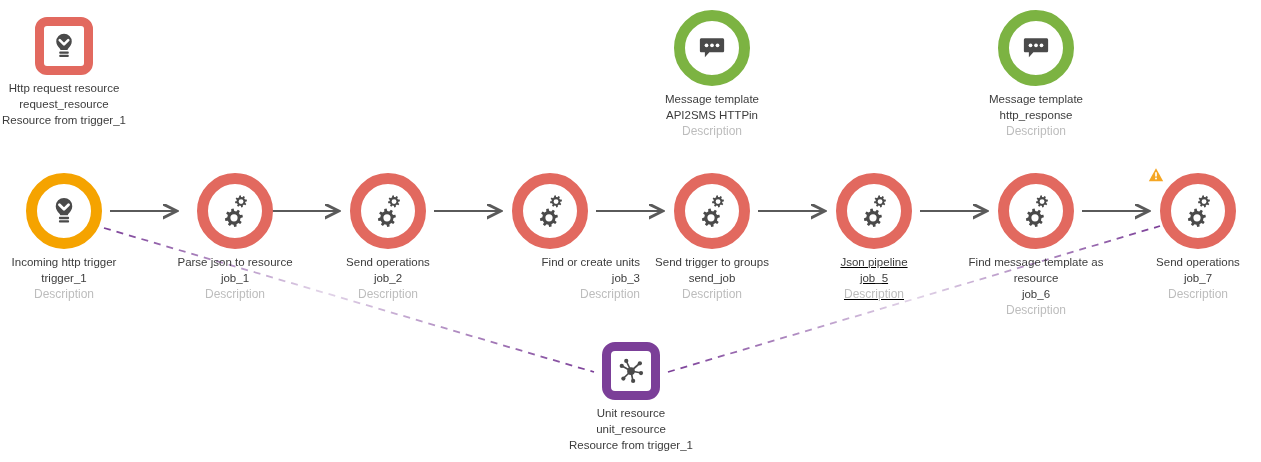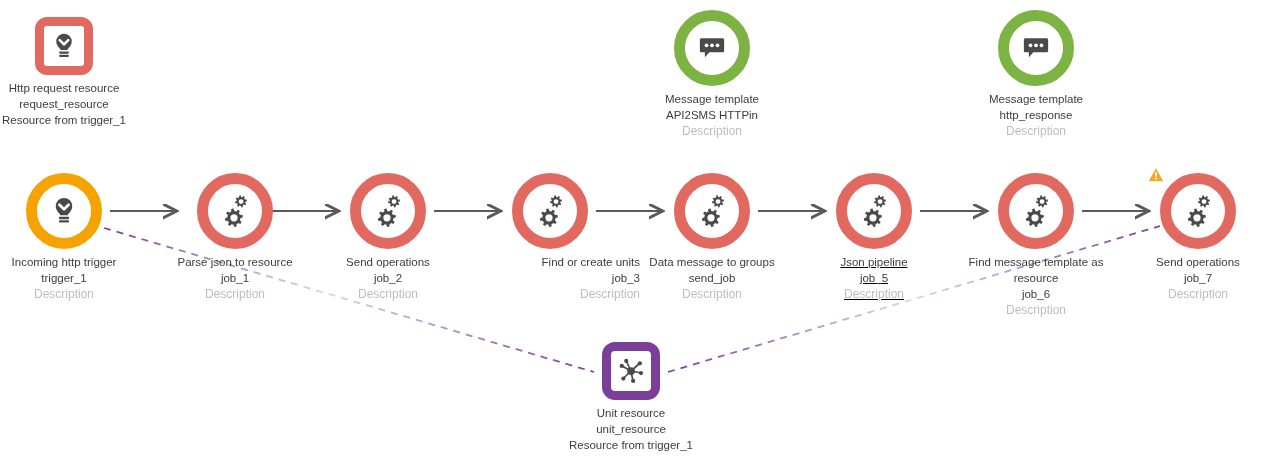--- a/index.html
+++ b/index.html
@@ -302,21 +302,21 @@
       <div class="ring">
         <svg width="36" height="36" viewBox="0 0 36 36">
           <g fill="#4a4a4a">
             <path d="M15.2 15.6l2.2-.9-.5-2.4-2.4.1a6.6 6.6 0 0 0-1.2-1.7l1.1-2.1-2-1.4-1.6 1.8a6.6 6.6 0 0 0-2-.5L8.1 6l-2.4.5.1 2.4a6.6 6.6 0 0 0-1.7 1.2L2 9l-1.4 2 1.8 1.6a6.6 6.6 0 0 0-.5 2.1L-.6 16l.5 2.4 2.4-.1c.3.6.7 1.2 1.2 1.7l-1.1 2.1 2 1.4 1.6-1.8c.6.2 1.3.4 2 .5l.7 2.4 2.4-.5-.1-2.4c.6-.3 1.2-.7 1.7-1.2l2.1 1.1 1.4-2-1.8-1.6c.2-.6.4-1.3.5-2zM8.5 18.9a3.6 3.6 0 1 1 0-7.2 3.6 3.6 0 0 1 0 7.2z" transform="translate(8.5 9.5)"></path>
             <path d="M10.3 4.6l1.5-.6-.35-1.65-1.65.07a4.5 4.5 0 0 0-.82-1.16l.75-1.44-1.37-.95-1.1 1.23a4.5 4.5 0 0 0-1.37-.34L5.55-1.85l-1.64.34.07 1.65a4.5 4.5 0 0 0-1.16.82L1.38.21.43 1.58l1.23 1.1a4.5 4.5 0 0 0-.34 1.37l-1.57.33.34 1.64 1.65-.07c.2.42.48.82.82 1.16l-.75 1.44 1.37.95 1.1-1.23c.42.17.89.29 1.37.34l.33 1.57 1.64-.34-.07-1.65c.42-.2.82-.48 1.16-.82l1.44.75.95-1.37-1.23-1.1c.17-.42.29-.89.34-1.37zM5.86 6.86a2.45 2.45 0 1 1 0-4.9 2.45 2.45 0 0 1 0 4.9z" transform="translate(18.2 4.2)"></path>
           </g>
         </svg>
       </div>
     </div>
     <div class="labels">
-      <div class="lbl-title">Data message to groups</div>
+      <div class="lbl-title">Send trigger to groups</div>
       <div class="lbl-key">send_job</div>
       <div class="lbl-desc">Description</div>
     </div>
   </div>
 
   <div class="node" style="left:874px; top:173px;text-decoration:underline;">
     <div class="glyph-wrap">
       <div class="ring">
         <svg width="36" height="36" viewBox="0 0 36 36">
           <g fill="#4a4a4a">

